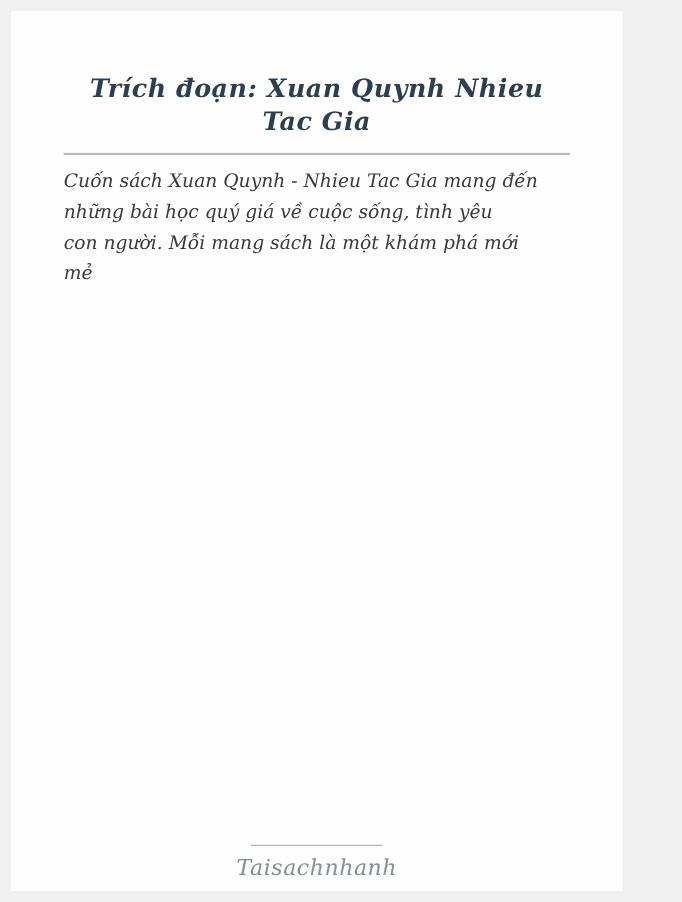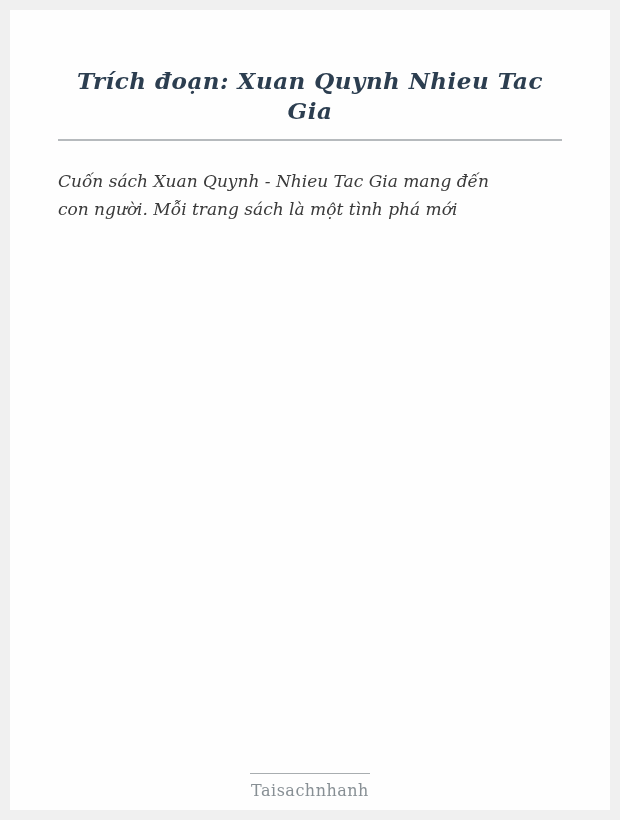--- a/index.html
+++ b/index.html
@@ -11,21 +11,21 @@
     height: 820px;
     background: #f0f0f0;
     position: relative;
     font-family: "DejaVu Serif", serif;
     overflow: hidden;
   }
   .page {
     position: absolute;
     left: 10px;
     top: 10px;
-    width: 600px;
+    width: 556px;
     height: 800px;
     background: #fefefe;
     box-sizing: border-box;
     padding: 0 48px;
   }
   .page-title {
     margin: 0;
     padding-top: 56px;
     text-align: center;
     font-size: 23px;
@@ -34,21 +34,21 @@
     letter-spacing: 0.5px;
     color: #2c3e50;
     line-height: 1.3;
   }
   .title-divider {
     margin-top: 13px;
     height: 2px;
     background: #b6babd;
   }
   .excerpt {
-    margin-top: 26px;
+    margin-top: 10px;
     font-size: 17px;
     font-style: italic;
     color: #3a3a3a;
     line-height: 28px;
   }
   .excerpt-line {
     white-space: nowrap;
   }
   .page-footer {
     position: absolute;
@@ -57,37 +57,40 @@
     bottom: 10px;
     text-align: center;
   }
   .footer-divider {
     width: 120px;
     height: 1px;
     background: #a8adb0;
     margin: 0 auto 7px auto;
   }
   .footer-signature {
-    font-size: 16px;
+    font-size: 20px;
+    font-style: italic;
     color: #878f94;
     letter-spacing: 0.5px;
   }
 </style>
 </head>
 <body>
 
 <div class="page">
 
   <h1 class="page-title">Trích đoạn: Xuan Quynh Nhieu Tac Gia</h1>
 
   <div class="title-divider"></div>
 
   <div class="excerpt">
     <div class="excerpt-line">Cuốn sách Xuan Quynh - Nhieu Tac Gia mang đến</div>
-    <div class="excerpt-line">con người. Mỗi trang sách là một tình phá mới</div>
+    <div class="excerpt-line">những bài học quý giá về cuộc sống, tình yêu</div>
+    <div class="excerpt-line">con người. Mỗi mang sách là một khám phá mới</div>
+    <div class="excerpt-line">mẻ</div>
   </div>
 
   <div class="page-footer">
     <div class="footer-divider"></div>
     <div class="footer-signature">Taisachnhanh</div>
   </div>
 
 </div>
 
 </body></html>

